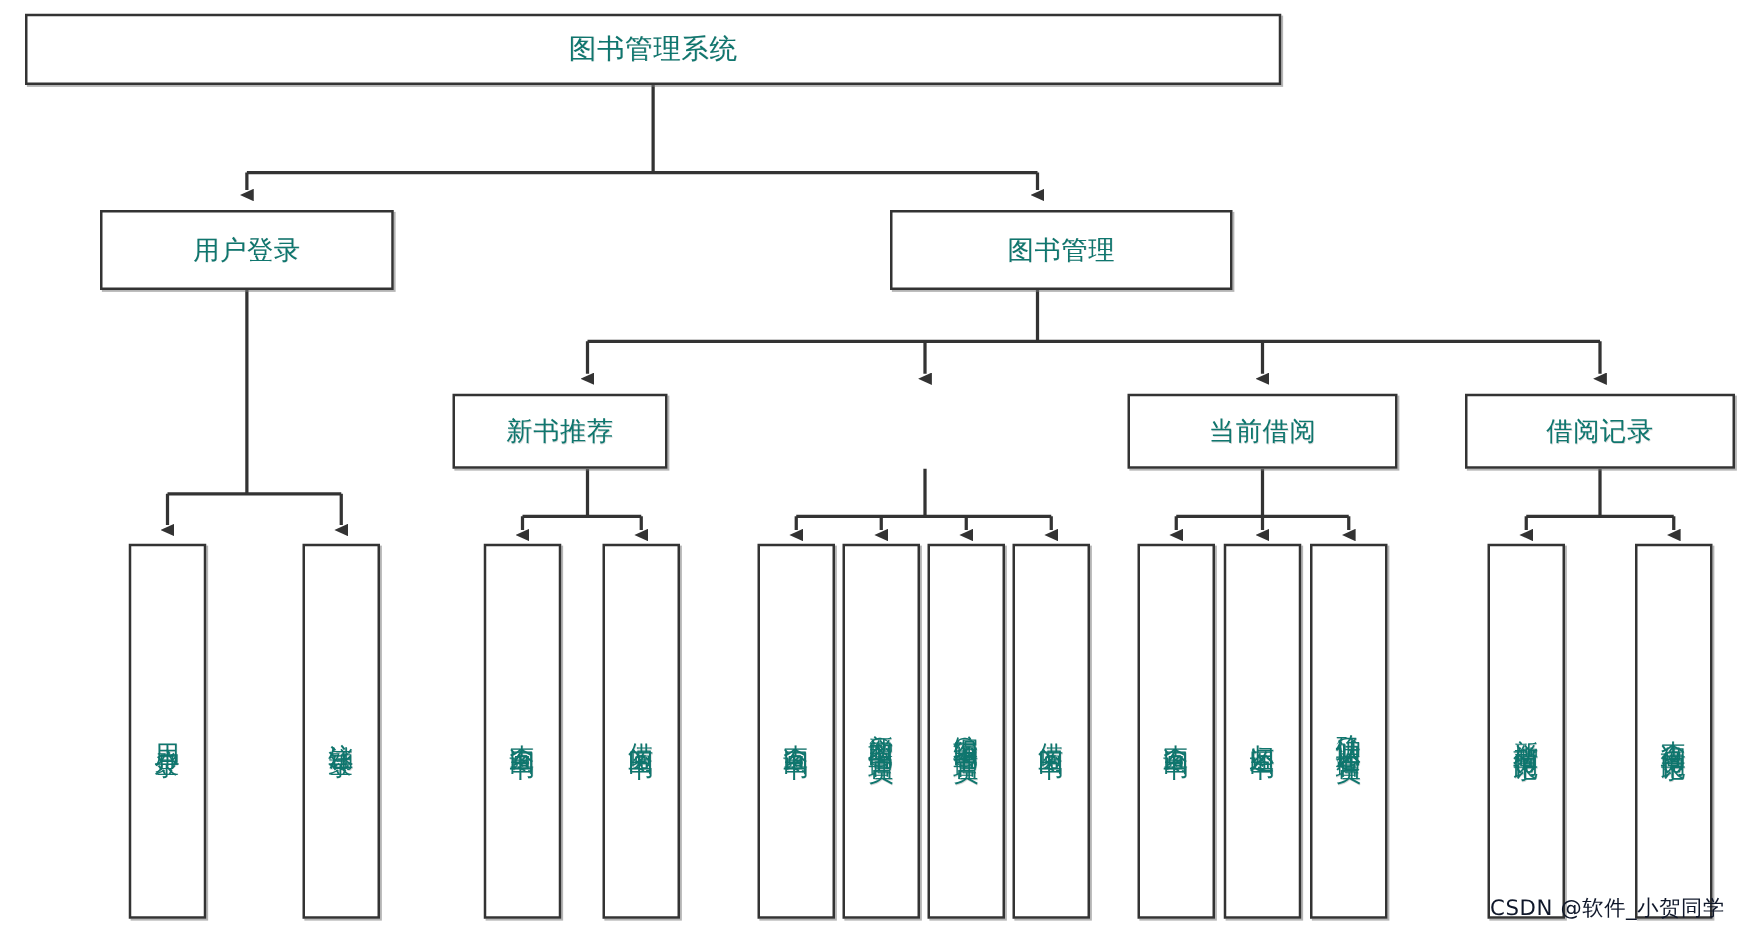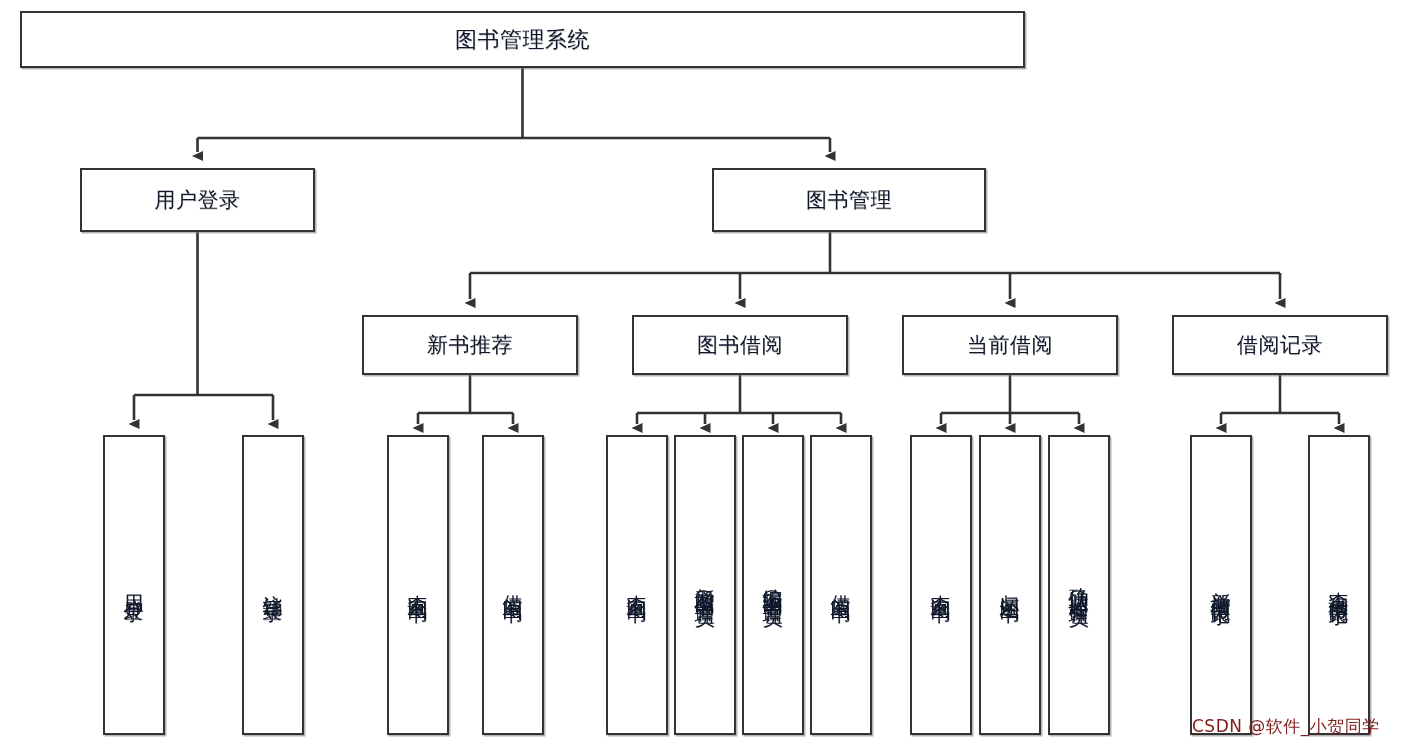--- a/index.html
+++ b/index.html
@@ -35,42 +35,42 @@
     box-shadow: 1.5px 1.5px 0 rgba(120,120,120,0.55);
     display: flex;
     align-items: center;
     justify-content: center;
     z-index: 2;
   }
   .node .label {
     font-size: 21px;
     line-height: 1.15;
     letter-spacing: 0.5px;
-    color: #0f172a;
+    color: #0f766e;
     white-space: nowrap;
     text-shadow: 0.5px 0.5px 0 rgba(190,190,190,0.6);
   }
   .node.leaf .label {
     writing-mode: vertical-rl;
     text-orientation: upright;
     white-space: normal;
     letter-spacing: 3px;
     font-size: 20px;
     line-height: 1;
     max-height: 288px;
   }
   .node.leaf {
     align-items: center;
     justify-content: center;
   }
   .node.root .label { font-size: 22px; }
   .watermark {
     position: absolute;
     font-size: 17px;
-    color: #7f1d1d;
+    color: #0f172a;
     letter-spacing: 0.5px;
     white-space: nowrap;
     z-index: 5;
     font-family: "DejaVu Sans", "Liberation Sans", sans-serif;
   }
 </style>
 </head>
 <body>
 
 <div id="canvas">
@@ -129,25 +129,22 @@
     <span class="label">图书管理系统</span>
   </div>
 
   <div class="node" style="left:80px; top:168px; width:235px; height:64px;">
     <span class="label">用户登录</span>
   </div>
   <div class="node" style="left:712px; top:168px; width:274px; height:64px;">
     <span class="label">图书管理</span>
   </div>
 
-  <div class="node" style="left:362px; top:315px; width:216px; height:60px;">
+  <div class="node" style="left:362px; top:315px; width:172px; height:60px;">
     <span class="label">新书推荐</span>
-  </div>
-  <div class="node" style="left:632px; top:315px; width:216px; height:60px;">
-    <span class="label">图书借阅</span>
   </div>
   <div class="node" style="left:1172px; top:315px; width:216px; height:60px;">
     <span class="label">借阅记录</span>
   </div>
   <div class="node" style="left:902px; top:315px; width:216px; height:60px;">
     <span class="label">当前借阅</span>
   </div>
 
   <div class="node leaf" style="left:103px; top:435px; width:62px; height:300px;">
     <span class="label">用户登录</span>

